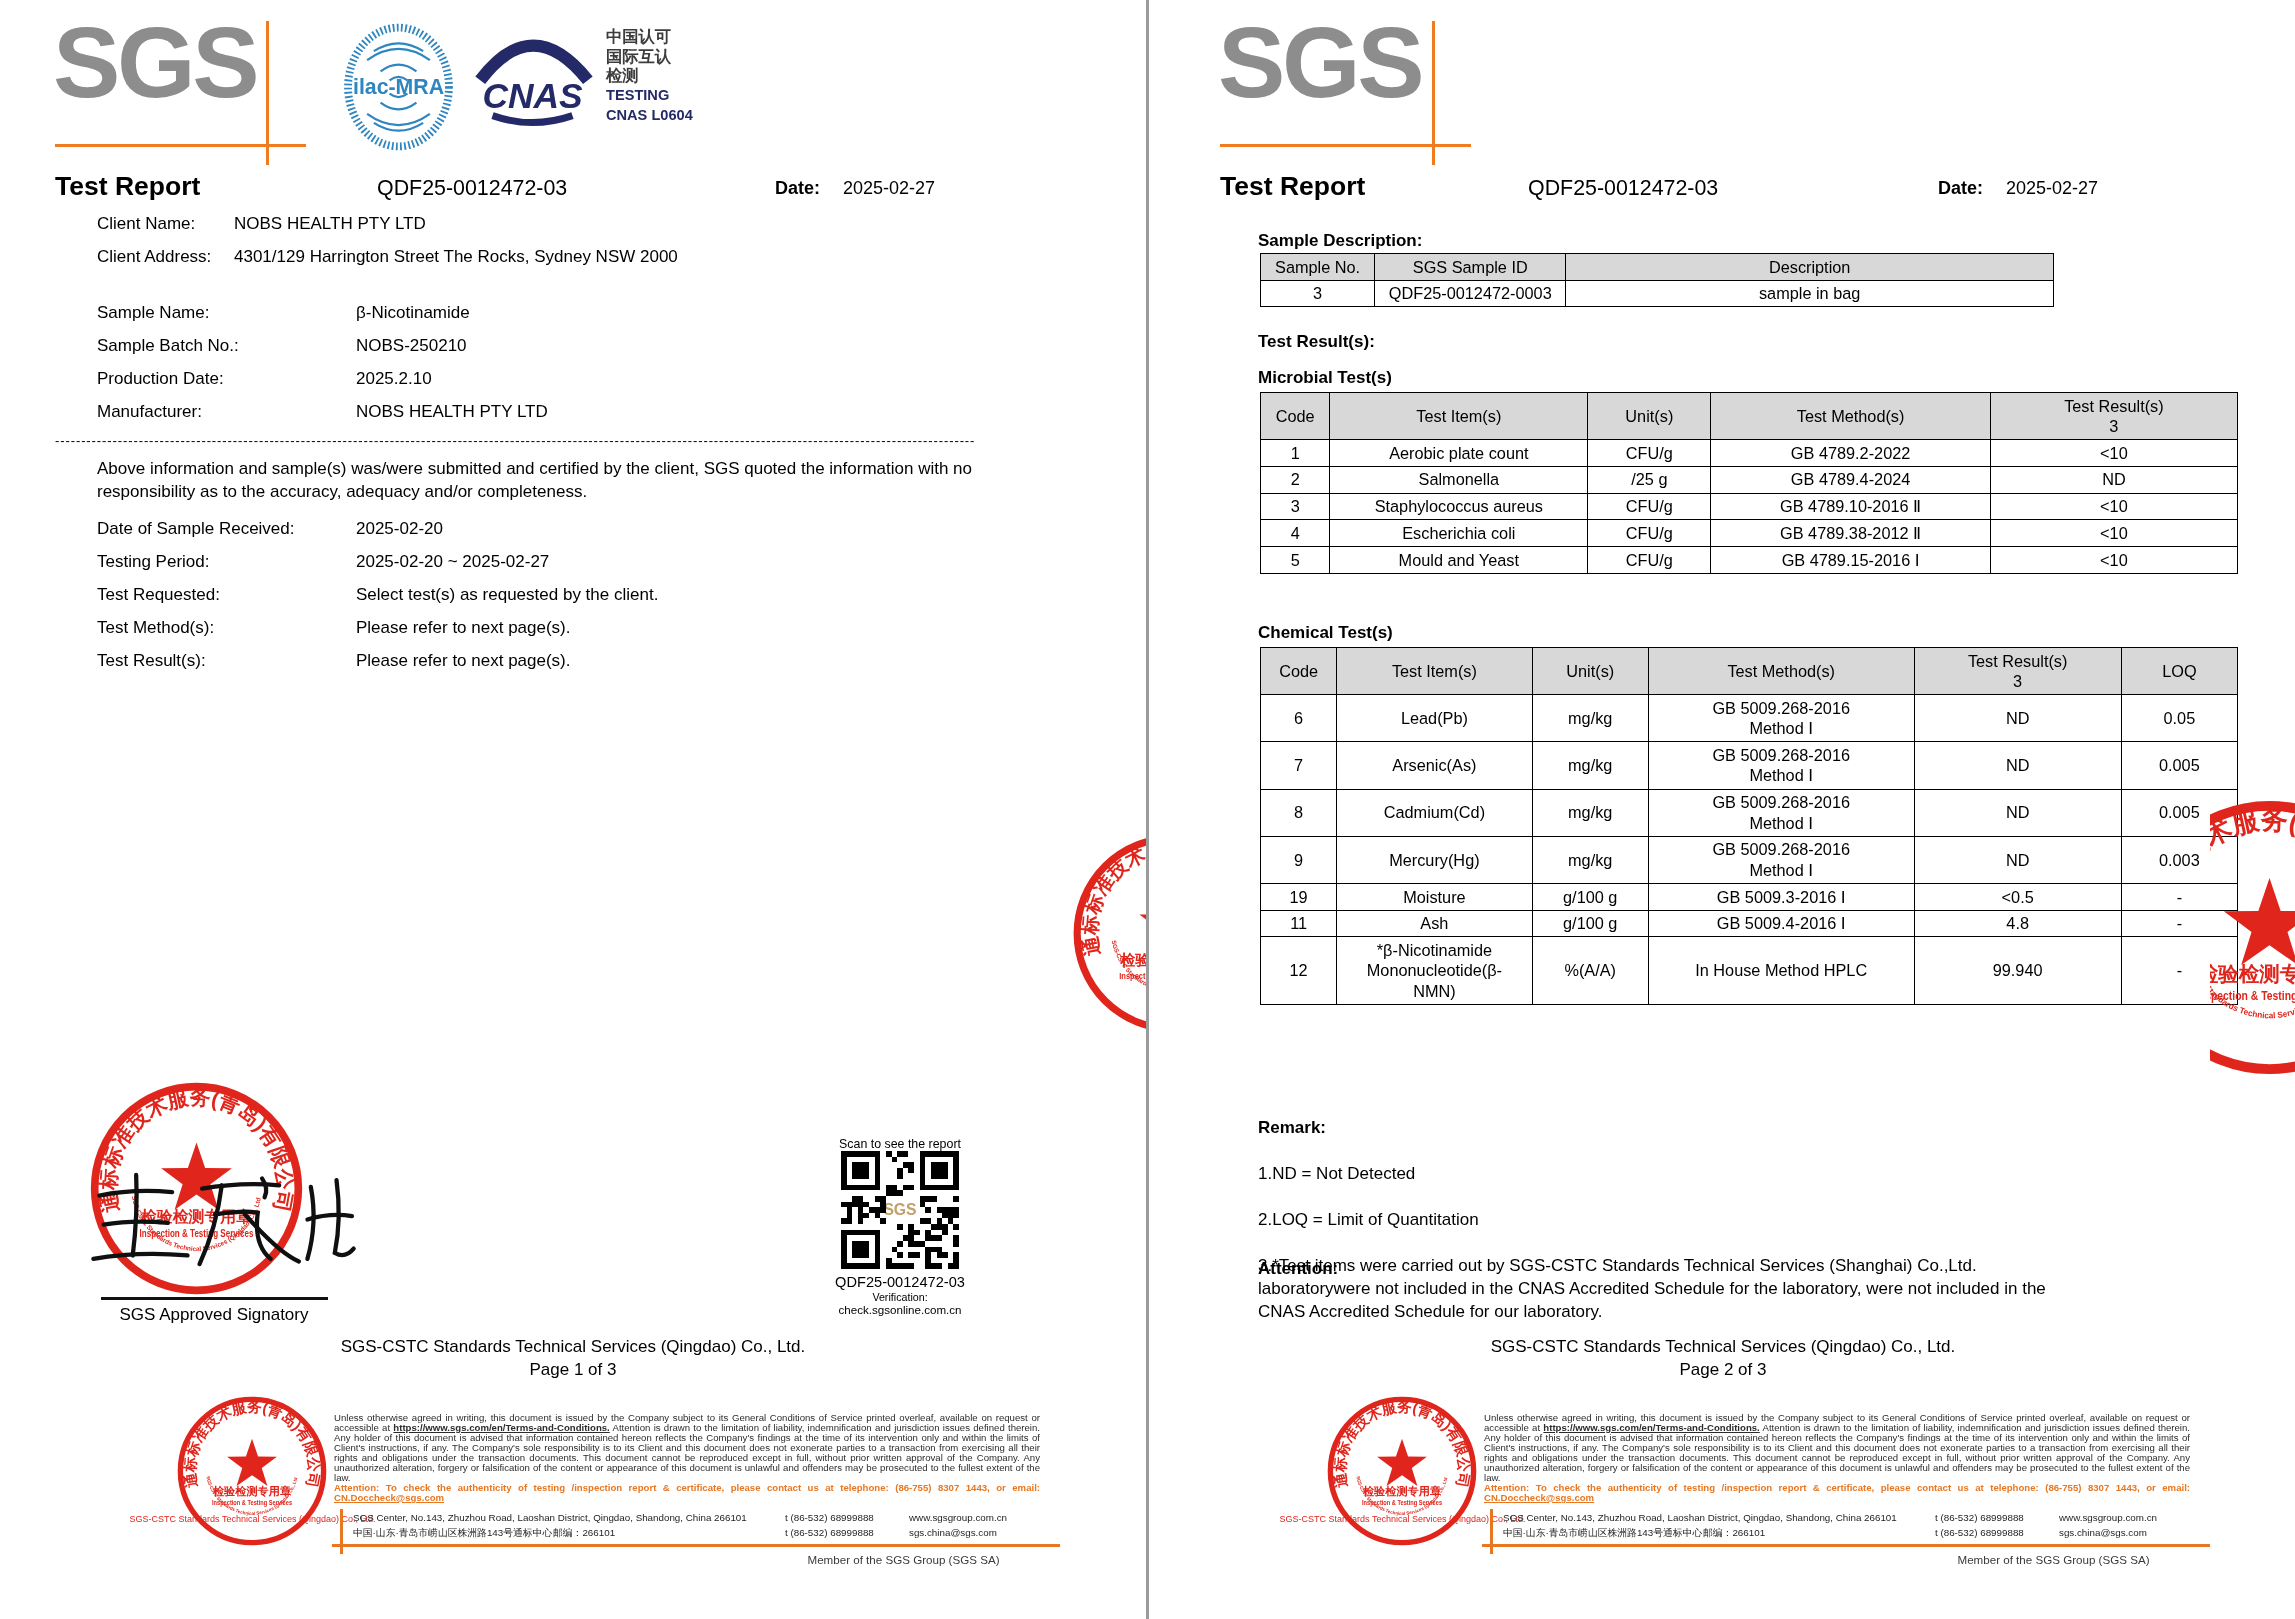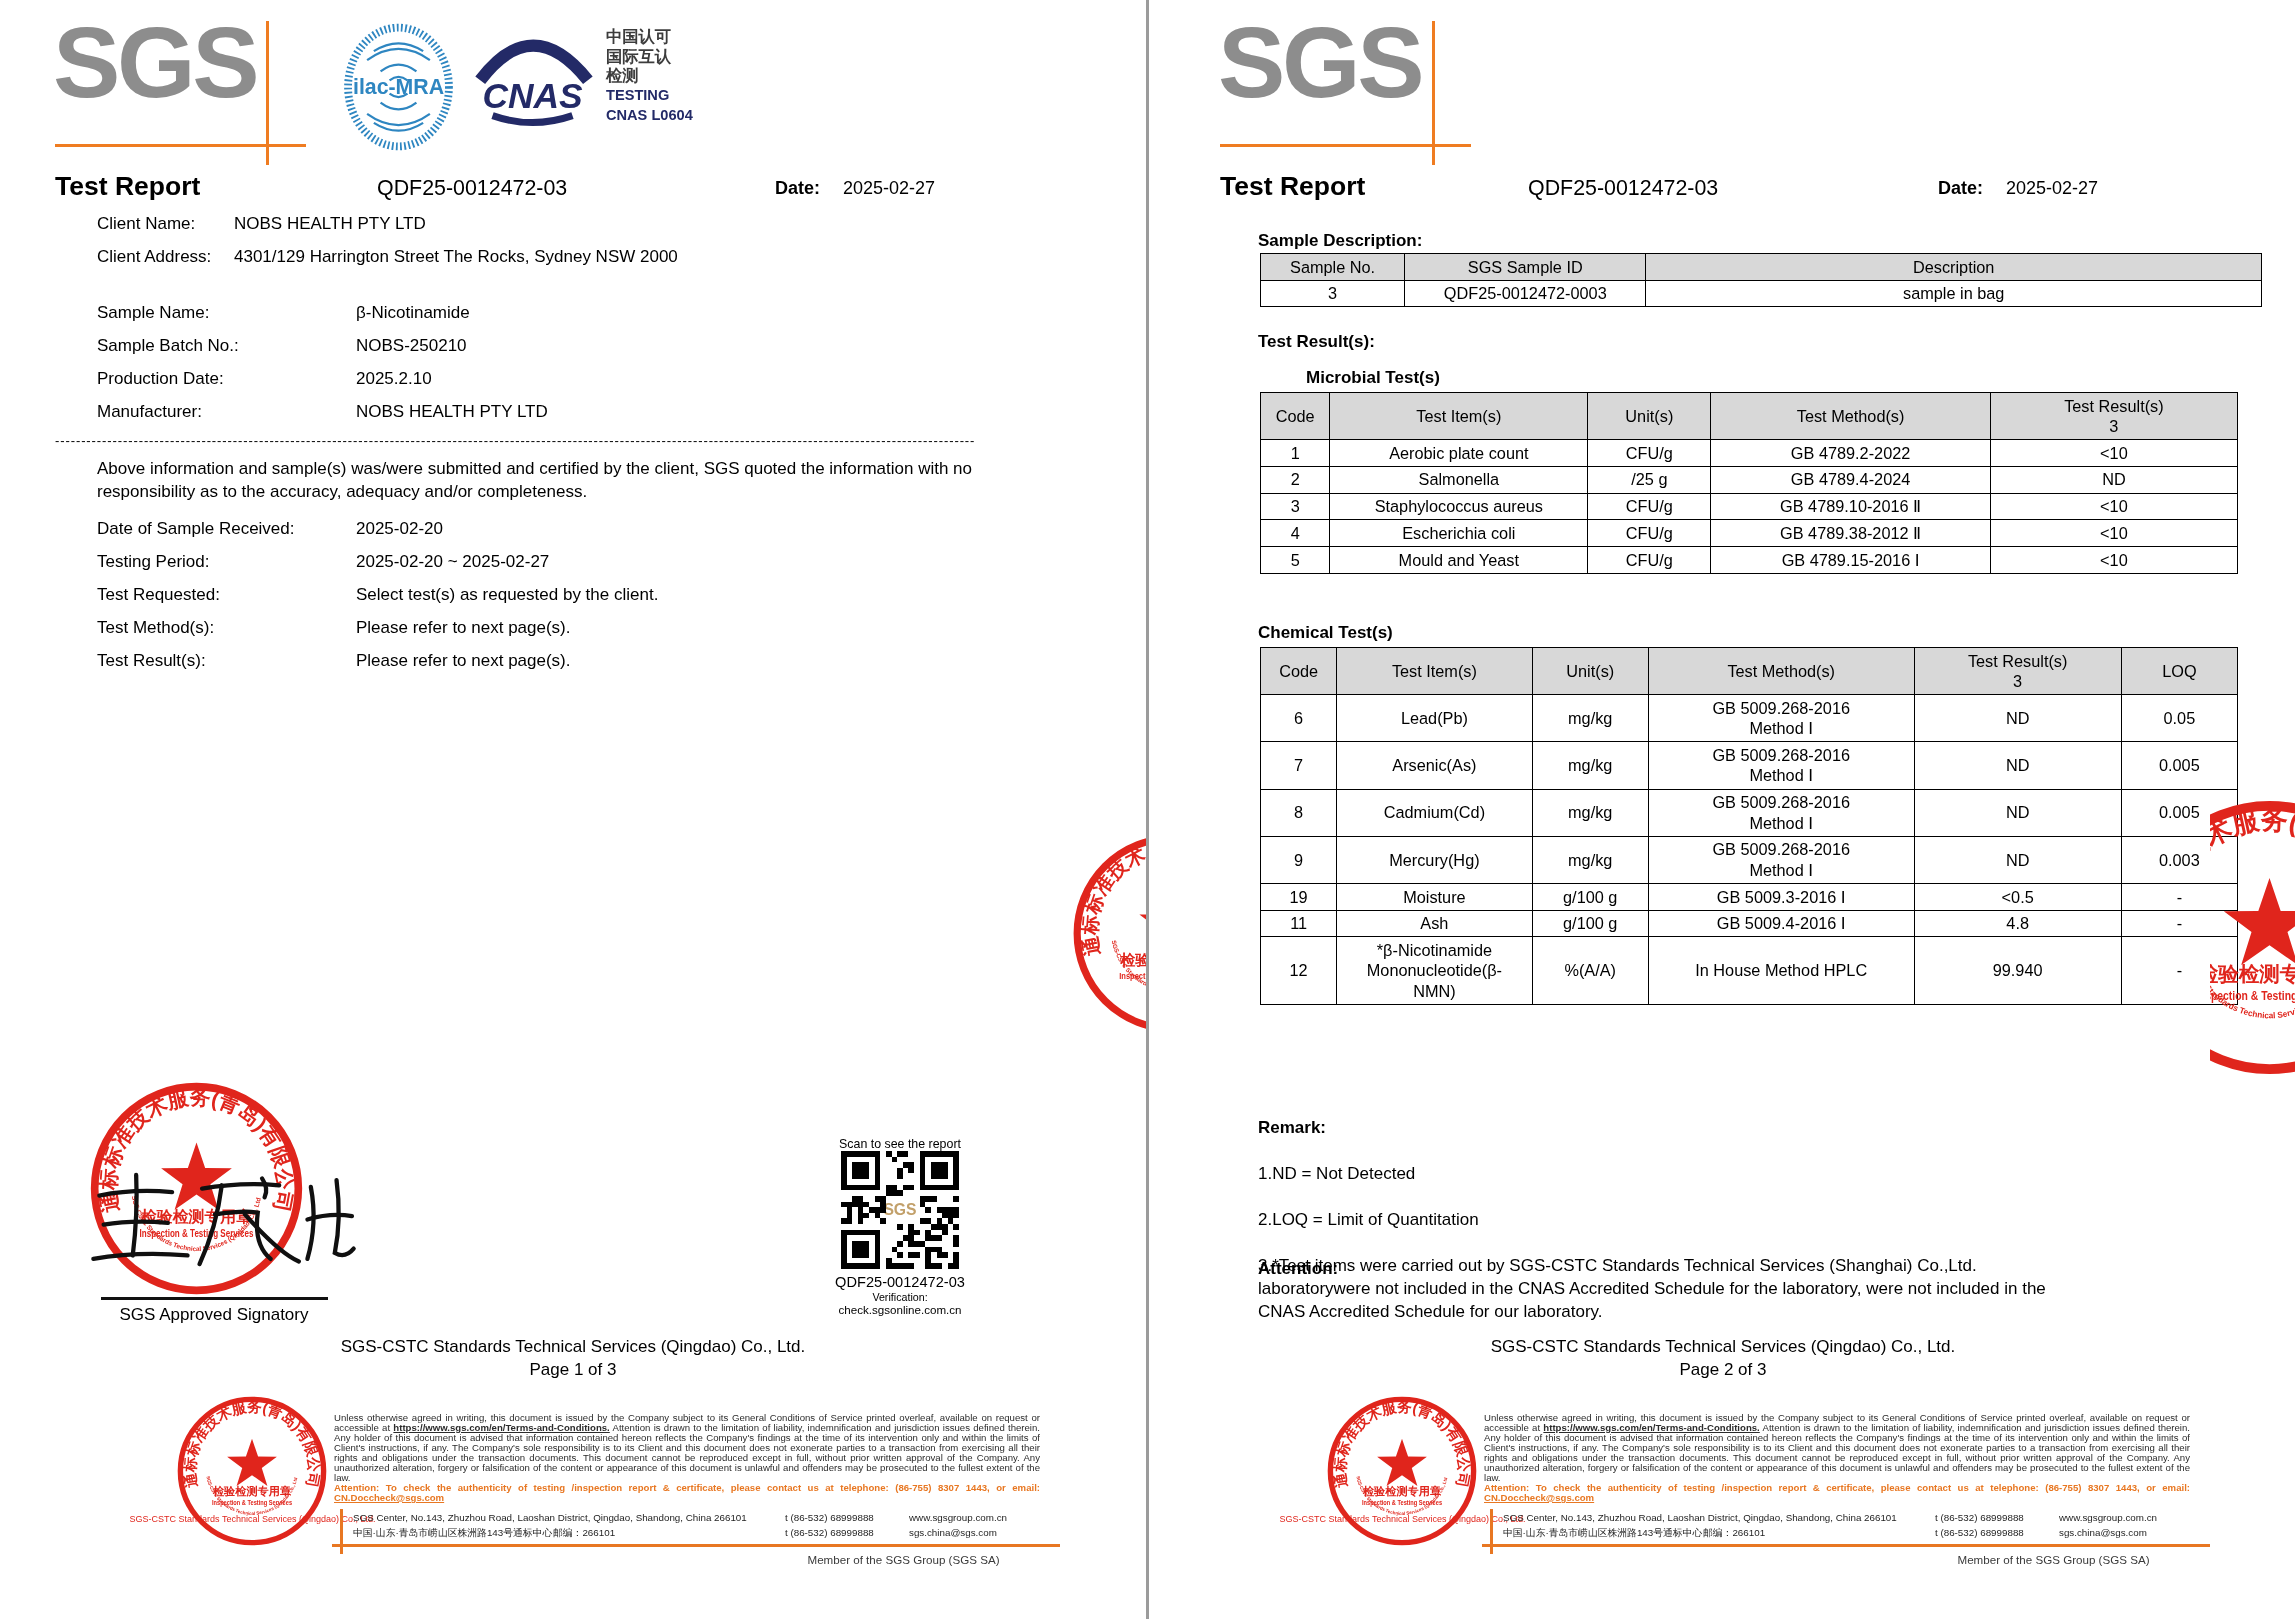--- a/index.html
+++ b/index.html
@@ -311,21 +311,21 @@
   <div class="abs logo-sgs" style="left:68px;top:12px;">SGS</div>
   <div class="abs logo-vline" style="left:282px;top:20.5px;"></div>
   <div class="abs logo-hline" style="left:70px;top:144px;"></div>
 
   <div class="abs title" style="left:70px;top:171px;">Test Report</div>
   <div class="abs report-no" style="left:378px;top:176px;">QDF25-0012472-03</div>
   <div class="abs dlabel" style="left:788px;top:178px;">Date:</div>
   <div class="abs dvalue" style="left:856px;top:178px;">2025-02-27</div>
 
   <div class="abs sechead" style="left:108px;top:231px;">Sample Description:</div>
-  <table class="abs" style="left:110px;top:253px;width:1002px;">
+  <table class="abs" style="left:110px;top:253px;width:794px;">
       <colgroup>
         <col style="width: 14.4%;">
         <col style="width: 24.1%;">
         <col style="width: 61.5%;">
       </colgroup>
       <thead>
         <tr>
           <th>Sample No.</th>
           <th>SGS Sample ID</th>
           <th>Description</th>
@@ -334,21 +334,21 @@
       <tbody>
         <tr>
           <td>3</td>
           <td>QDF25-0012472-0003</td>
           <td>sample in bag</td>
         </tr>
       </tbody>
     </table>
 
   <div class="abs sechead" style="left:108px;top:332px;">Test Result(s):</div>
-  <div class="abs sechead" style="left:108px;top:368px;margin-left:48px;">Microbial Test(s)</div>
+  <div class="abs sechead" style="left:108px;top:368px;">Microbial Test(s)</div>
   <table class="abs" style="left:110px;top:392px;width:978px;">
       <colgroup>
         <col style="width: 7.1%;">
         <col style="width: 26.4%;">
         <col style="width: 12.6%;">
         <col style="width: 28.6%;">
         <col style="width: 25.3%;">
       </colgroup>
       <thead>
         <tr>

